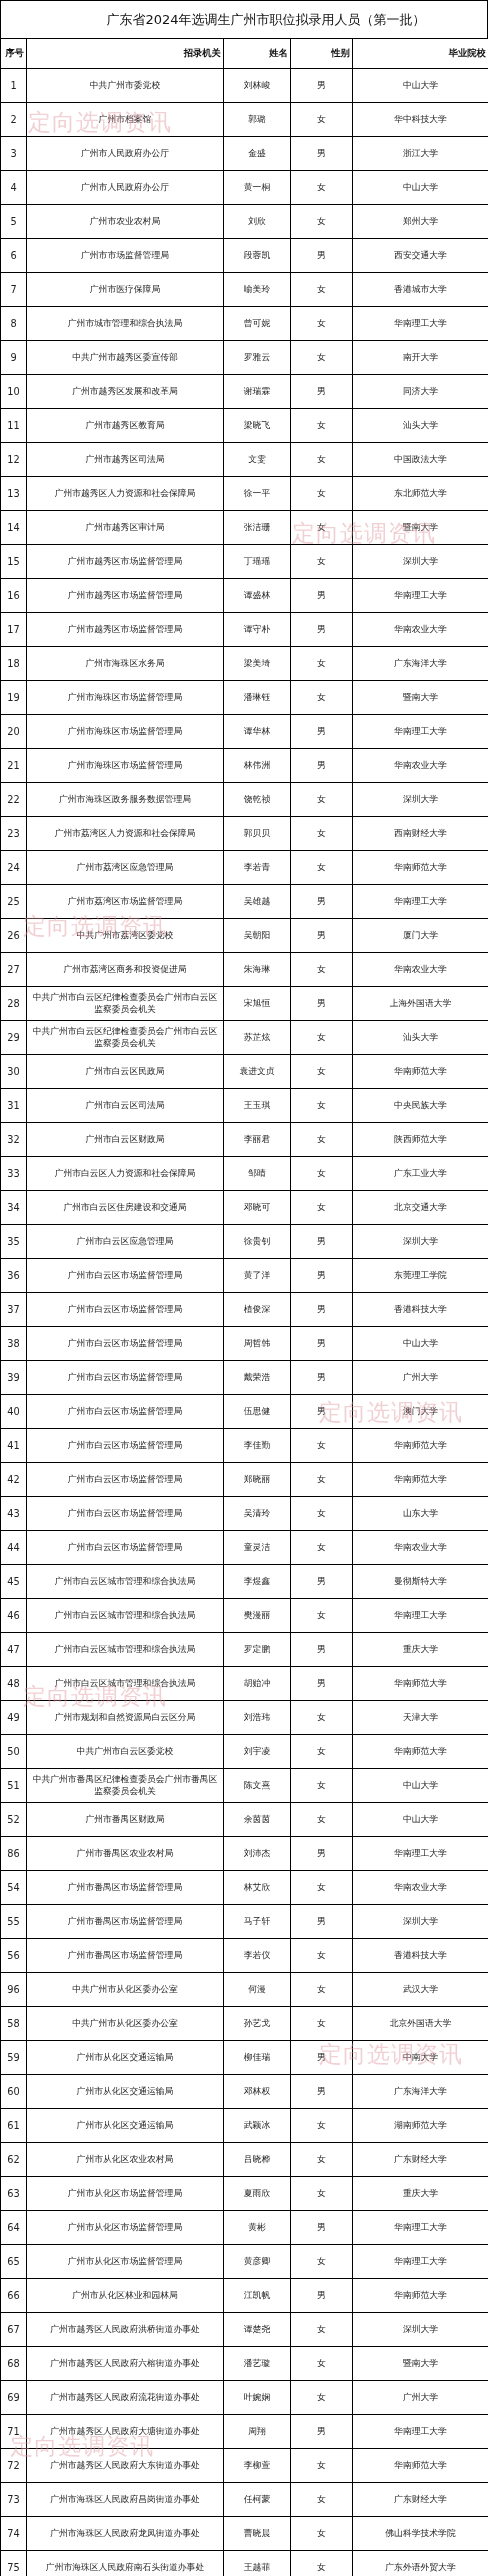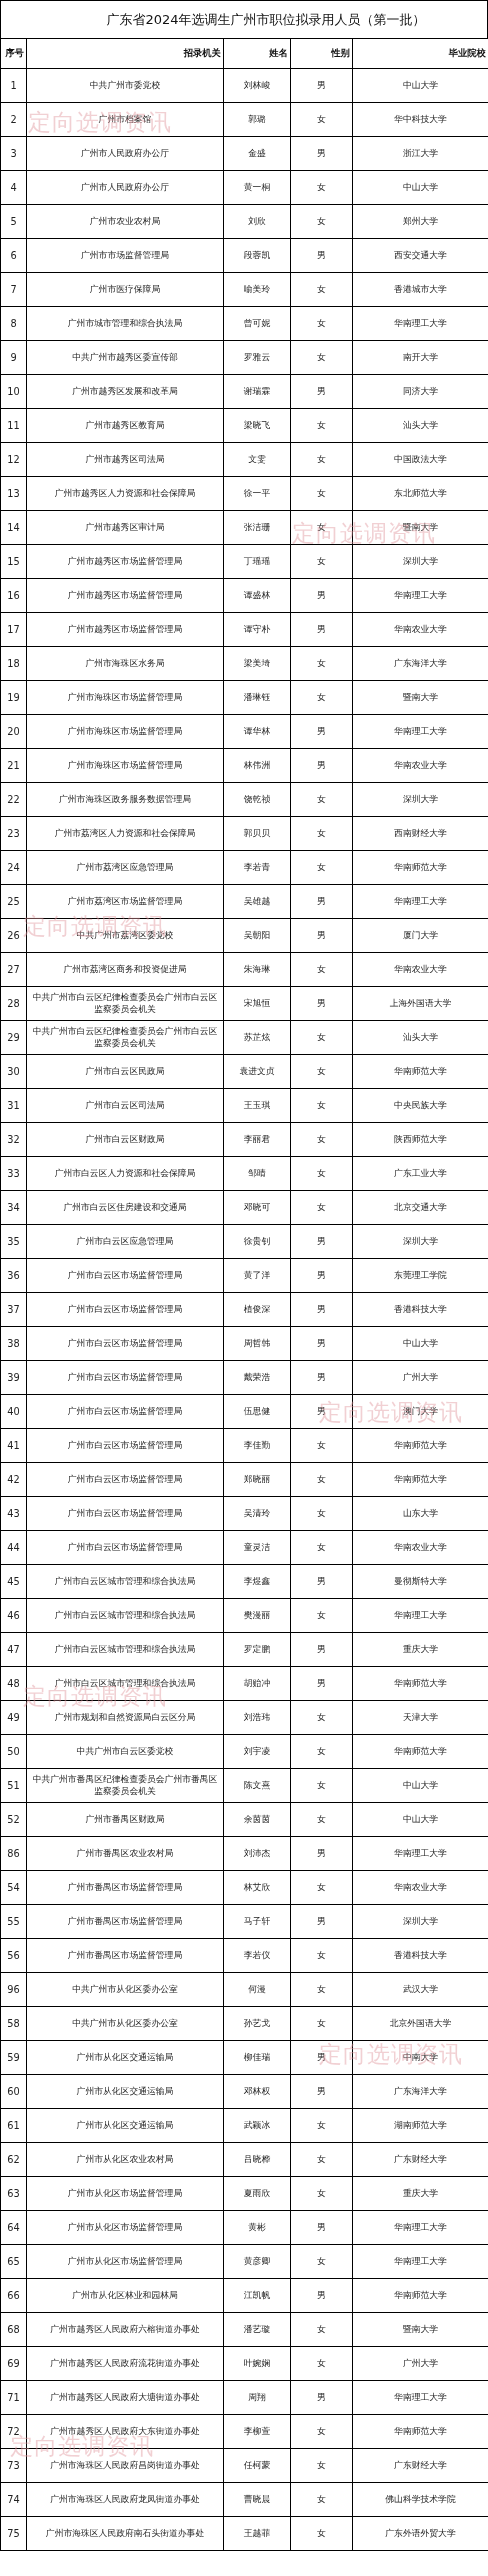--- a/index.html
+++ b/index.html
@@ -499,20 +499,27 @@
           <td>华南理工大学</td>
         </tr>
         <tr>
           <td class="no">66</td>
           <td>广州市从化区林业和园林局</td>
           <td>江凯帆</td>
           <td>男</td>
           <td>华南师范大学</td>
         </tr>
         <tr>
+          <td class="no">67</td>
+          <td>广州市越秀区人民政府洪桥街道办事处</td>
+          <td>谭楚尧</td>
+          <td>女</td>
+          <td>深圳大学</td>
+        </tr>
+        <tr>
           <td class="no">68</td>
           <td>广州市越秀区人民政府六榕街道办事处</td>
           <td>潘艺璇</td>
           <td>女</td>
           <td>暨南大学</td>
         </tr>
         <tr>
           <td class="no">69</td>
           <td>广州市越秀区人民政府流花街道办事处</td>
           <td>叶婉娴</td>

